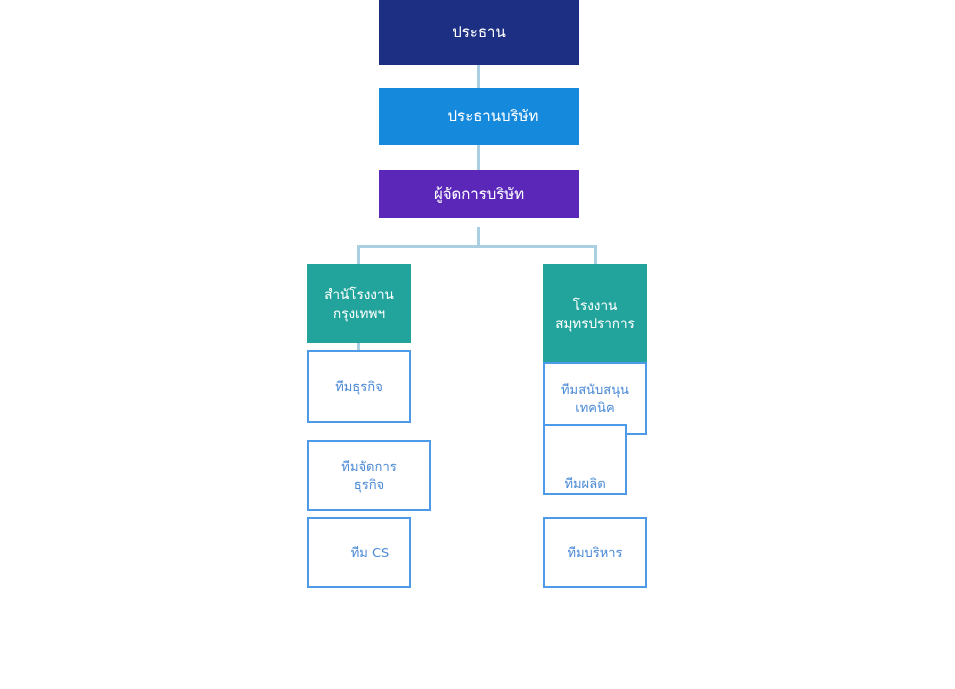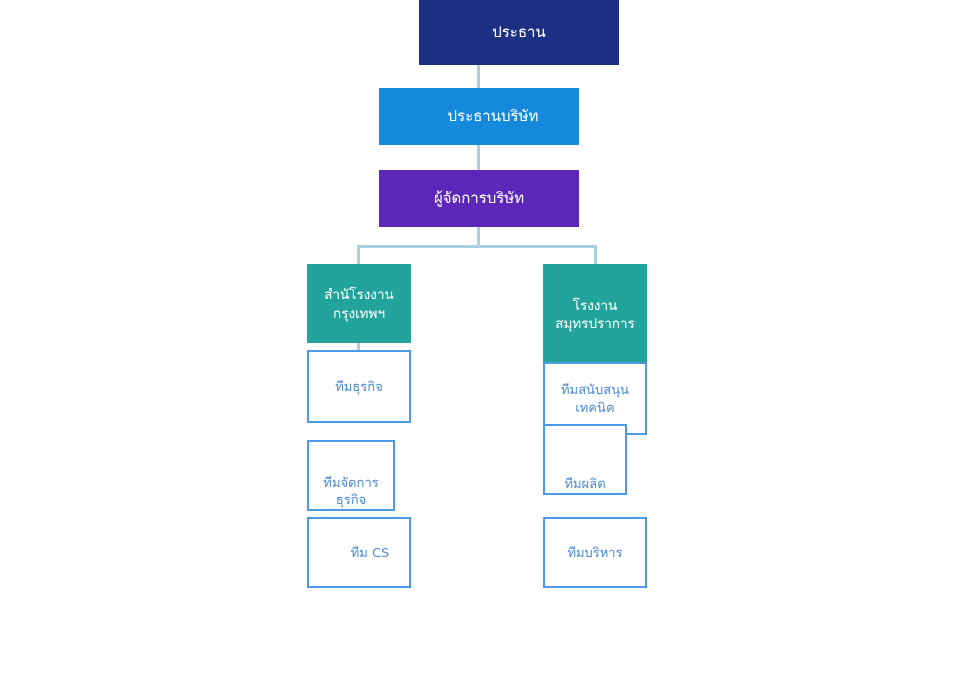--- a/index.html
+++ b/index.html
@@ -78,47 +78,47 @@
   <div class="conn conn-v" style="left:477px; top:145px; height:25px;"></div>
 
   <div class="conn conn-v" style="left:477px; top:227px; height:18px;"></div>
   <div class="conn conn-h" style="left:357px; top:245px; width:240px;"></div>
   <div class="conn conn-v" style="left:357px; top:245px; height:19px;"></div>
   <div class="conn conn-v" style="left:594px; top:245px; height:19px;"></div>
 
   <div class="conn conn-v" style="left:357px; top:343px; height:19px;"></div>
   <div class="conn conn-v" style="left:594px; top:343px; height:19px;"></div>
 
-  <div class="node lvl-president" style="left:379px; top:0px; width:200px; height:65px;margin-left:40px;">
+  <div class="node lvl-president" style="left:379px; top:0px; width:200px; height:65px;">
     <span class="label">ประธาน</span>
   </div>
 
   <div class="node lvl-chairman" style="left:379px; top:88px; width:200px; height:57px;padding-left:28px;">
     <span class="label">ประธานบริษัท</span>
   </div>
 
-  <div class="node lvl-manager" style="left:379px; top:170px; width:200px; height:57px;">
+  <div class="node lvl-manager" style="left:379px; top:170px; width:200px; height:48px;">
     <span class="label">ผู้จัดการบริษัท</span>
   </div>
 
   <div class="node lvl-unit" style="left:307px; top:264px; width:104px; height:79px;">
     <span class="label">สำนัโรงงาน
 กรุงเทพฯ</span>
   </div>
 
   <div class="node lvl-unit" style="left:543px; top:264px; width:104px; height:100px;">
     <span class="label">โรงงาน
 สมุทรปราการ</span>
   </div>
 
   <div class="node lvl-team" style="left:307px; top:350px; width:104px; height:73px;">
     <span class="label">ทีมธุรกิจ</span>
   </div>
 
-  <div class="node lvl-team" style="left:307px; top:440px; width:88px; height:71px;align-items:flex-end;">
+  <div class="node lvl-team" style="left:307px; top:440px; width:124px; height:71px;">
     <span class="label">ทีมจัดการ
 ธุรกิจ</span>
   </div>
 
   <div class="node lvl-team" style="left:307px; top:517px; width:104px; height:71px;padding-left:22px;">
     <span class="label">ทีม CS</span>
   </div>
 
   <div class="node lvl-team" style="left:543px; top:362px; width:104px; height:73px;">
     <span class="label">ทีมสนับสนุน

